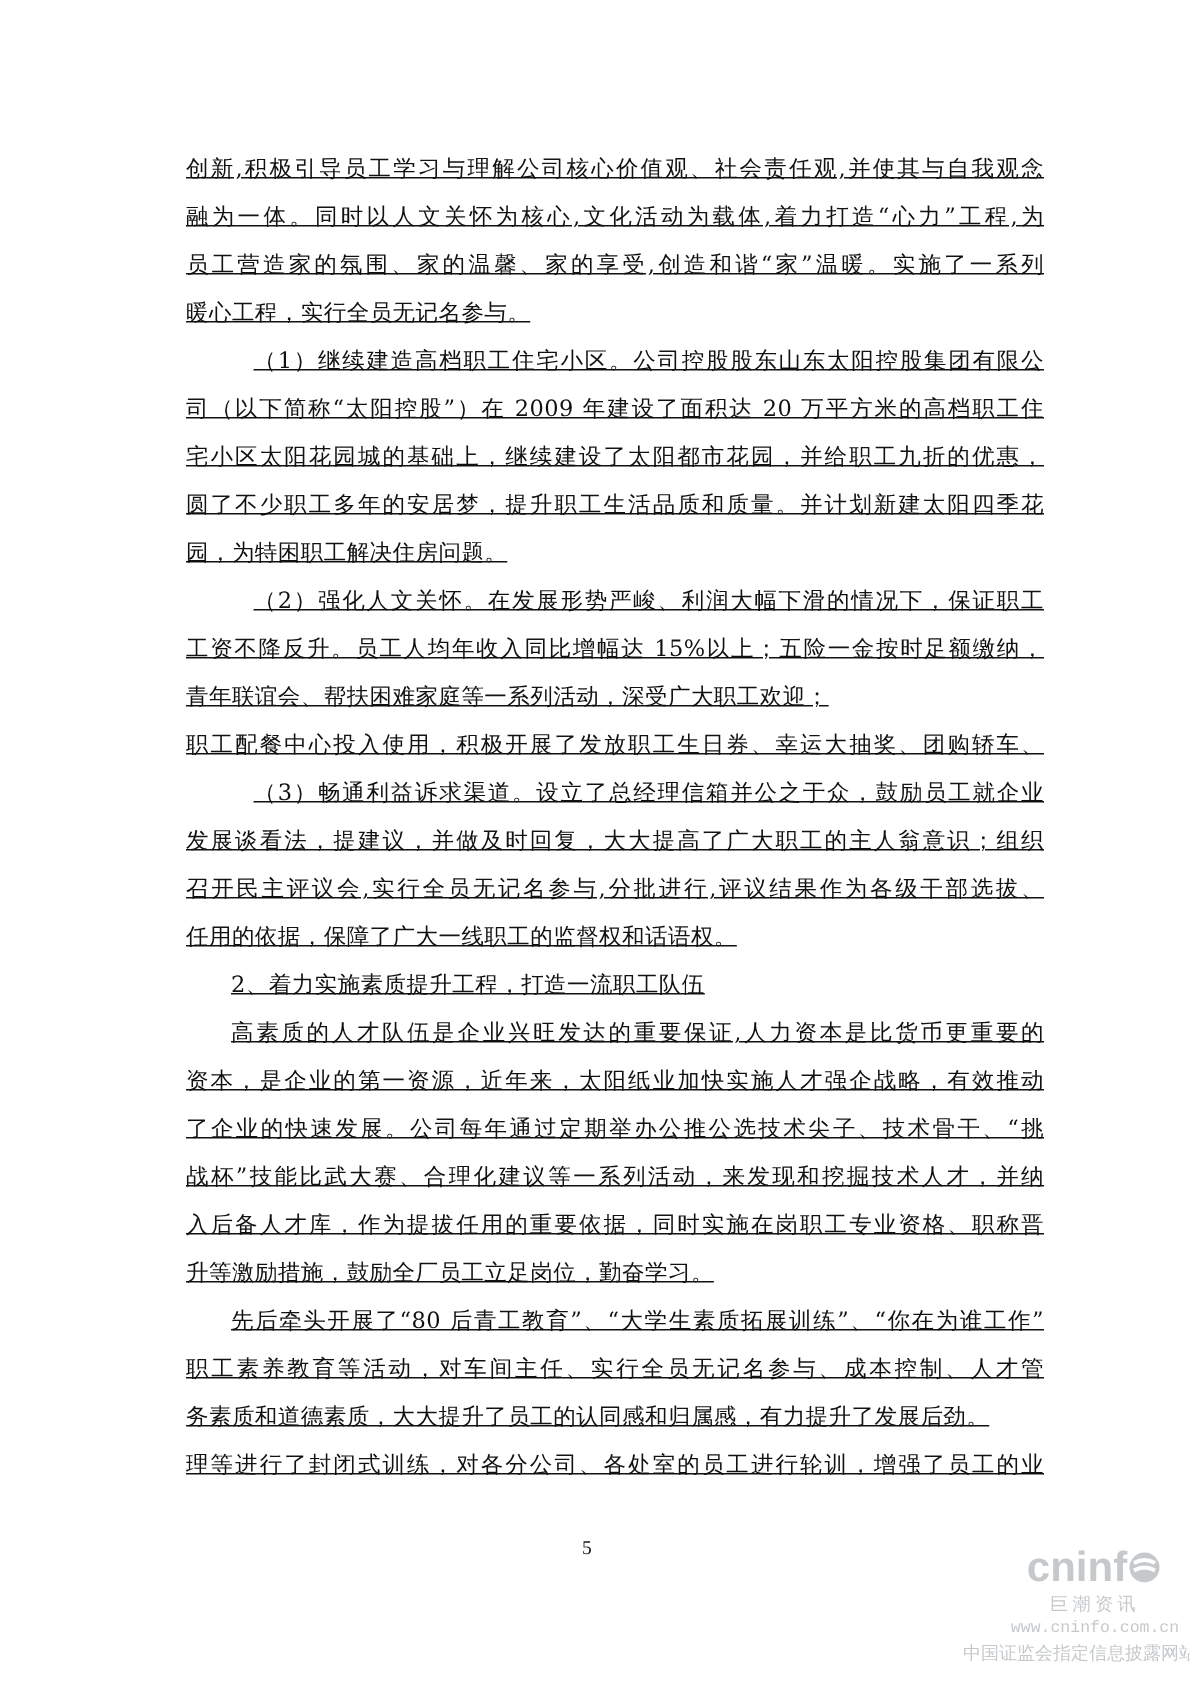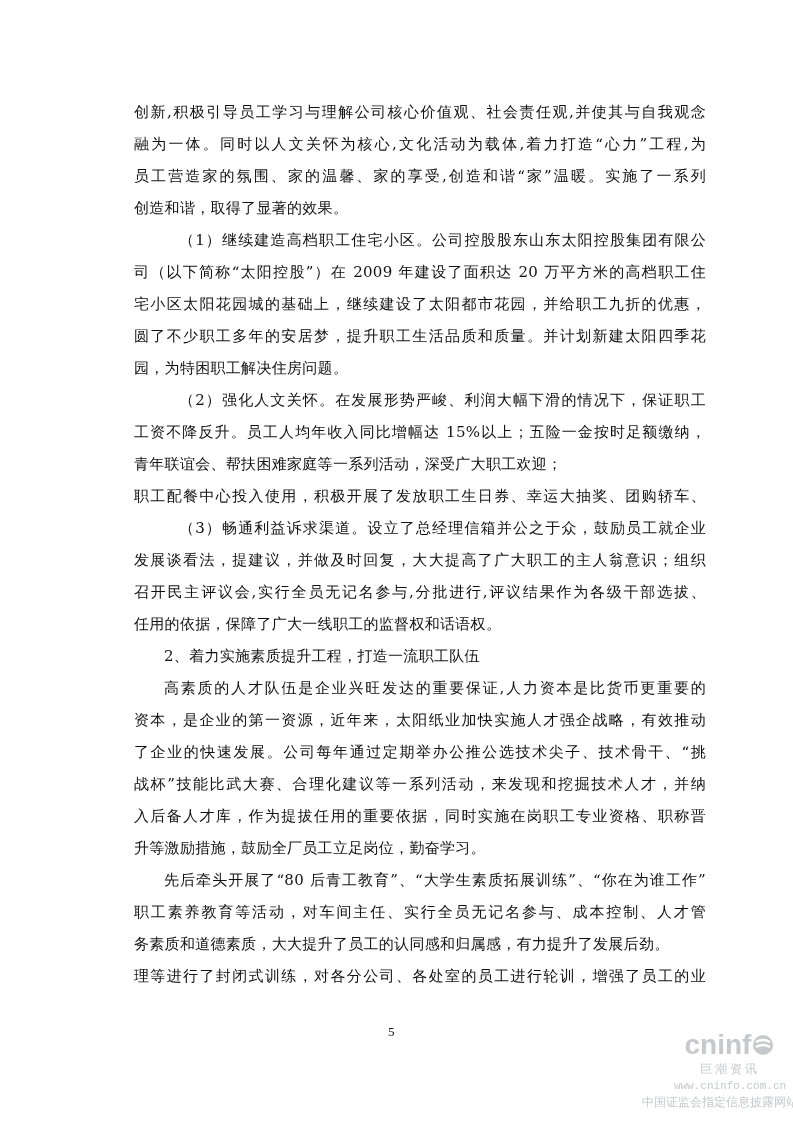--- a/index.html
+++ b/index.html
@@ -1,20 +1,20 @@
 <!DOCTYPE html>
 <html><head>
   <meta charset="utf-8">
   <style>
     html, body { margin: 0; padding: 0; }
     body {
       width: 793px; height: 1122px; background: #ffffff; position: relative; overflow: hidden;
       font-family: "DejaVu Serif", "Liberation Serif", serif; color: #111;
     }
-    .page { position: absolute; left: 134px; top: 96px; width: 572px; }
+    .page { position: absolute; left: 124px; top: 96px; width: 572px; text-decoration: underline; }
     .line {
       font-size: 15px; line-height: 32px; height: 32px; white-space: nowrap;
       letter-spacing: 0.3px; text-align: justify; text-align-last: justify;
     }
     .line.last { text-align-last: left; }
     .line.indent { padding-left: 30px; }
     .line.indent2 { padding-left: 45px; }
     .page-number {
       position: absolute; left: 388px; top: 1024px; font-size: 13px;
       font-family: "Liberation Serif", serif; color: #111;
@@ -29,21 +29,21 @@
     .wm-url { font-size: 11px; line-height: 16px; font-family: Liberation Mono, monospace; }
     .wm-tag { font-size: 12px; line-height: 16px; letter-spacing: 0px; margin-left: -20px; }
   </style>
 </head>
 <body>
 
 <div class="page" id="doc">
     <div class="line">创新,积极引导员工学习与理解公司核心价值观、社会责任观,并使其与自我观念</div>
     <div class="line">融为一体。同时以人文关怀为核心,文化活动为载体,着力打造“心力”工程,为</div>
     <div class="line">员工营造家的氛围、家的温馨、家的享受,创造和谐“家”温暖。实施了一系列</div>
-    <div class="line last">创造和谐，取得了显著的效果。</div>
+    <div class="line last">暖心工程，实行全员无记名参与。</div>
     <div class="line indent2">（1）继续建造高档职工住宅小区。公司控股股东山东太阳控股集团有限公</div>
     <div class="line">司（以下简称“太阳控股”）在 2009 年建设了面积达 20 万平方米的高档职工住</div>
     <div class="line">宅小区太阳花园城的基础上，继续建设了太阳都市花园，并给职工九折的优惠，</div>
     <div class="line">圆了不少职工多年的安居梦，提升职工生活品质和质量。并计划新建太阳四季花</div>
     <div class="line last">园，为特困职工解决住房问题。</div>
     <div class="line indent2">（2）强化人文关怀。在发展形势严峻、利润大幅下滑的情况下，保证职工</div>
     <div class="line">工资不降反升。员工人均年收入同比增幅达 15%以上；五险一金按时足额缴纳，</div>
     <div class="line last">青年联谊会、帮扶困难家庭等一系列活动，深受广大职工欢迎；</div>
     <div class="line">职工配餐中心投入使用，积极开展了发放职工生日券、幸运大抽奖、团购轿车、</div>
     <div class="line indent2">（3）畅通利益诉求渠道。设立了总经理信箱并公之于众，鼓励员工就企业</div>

